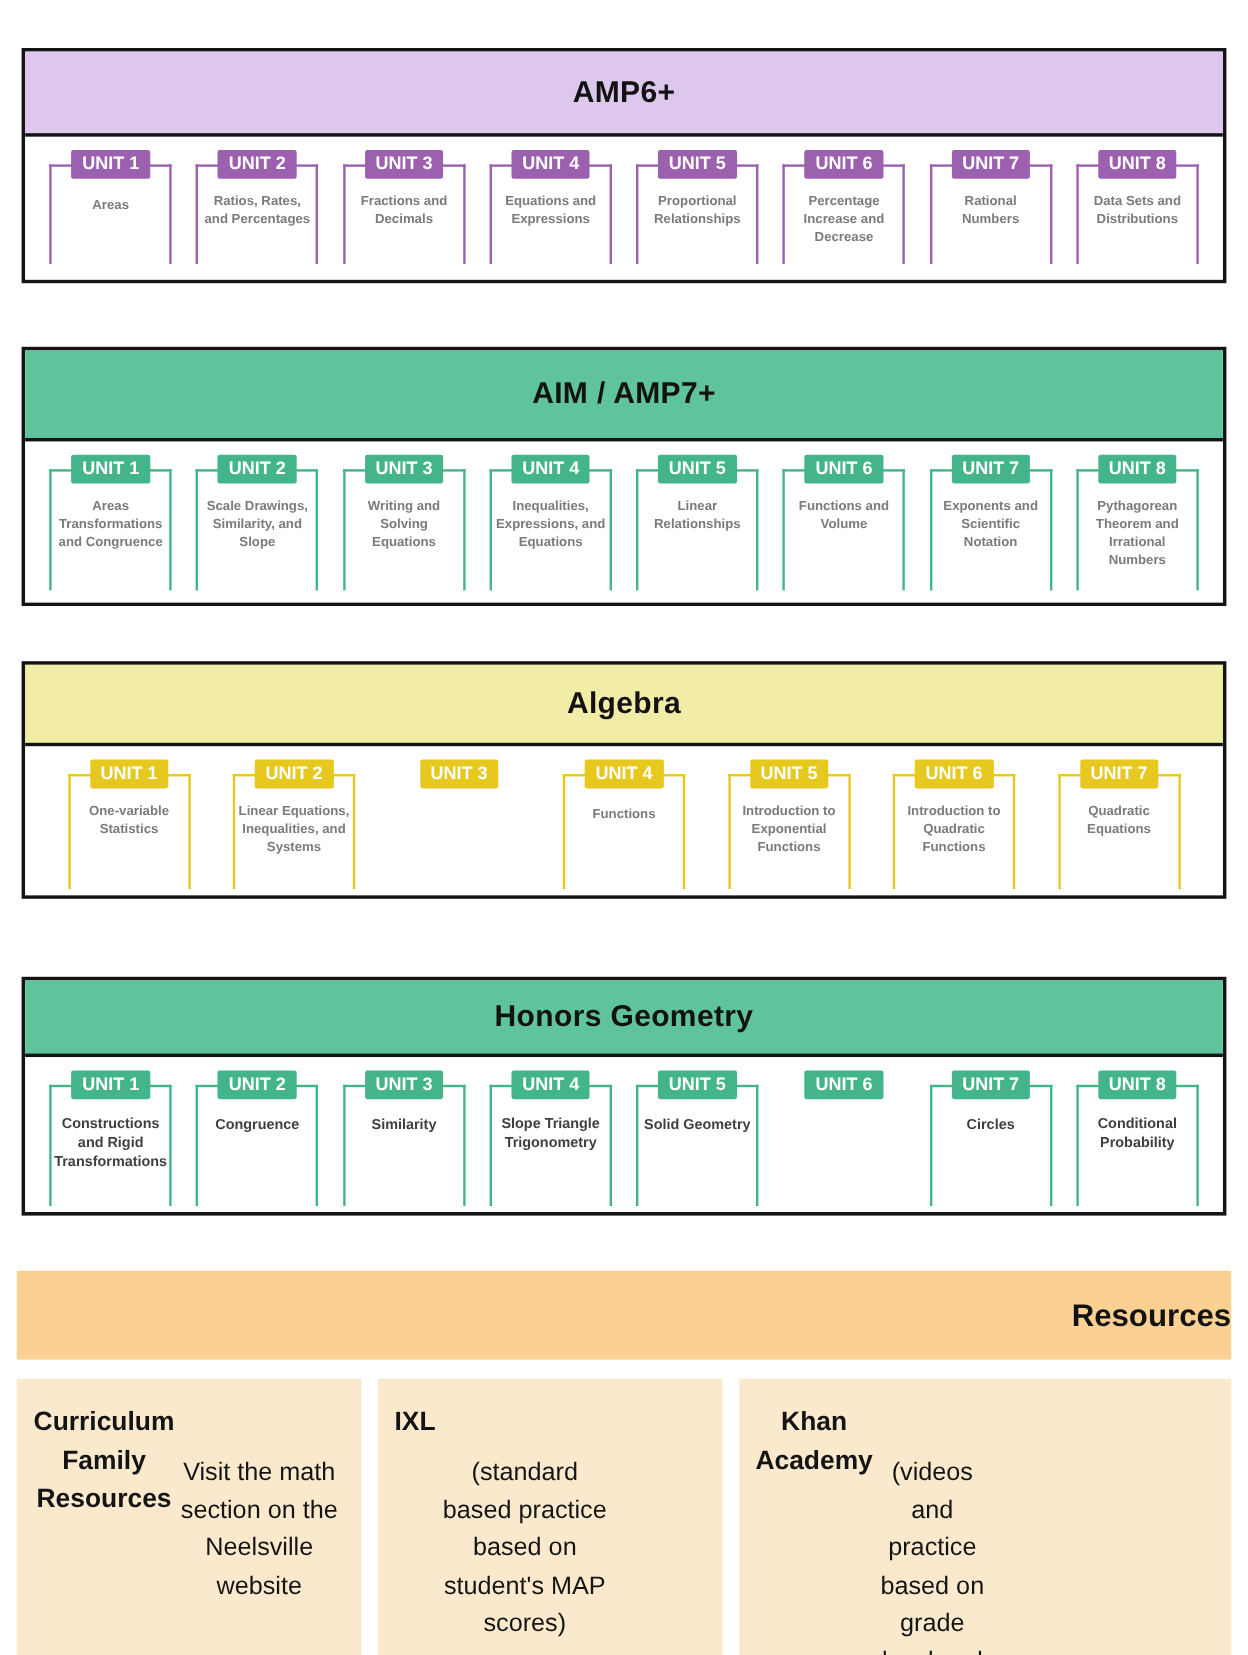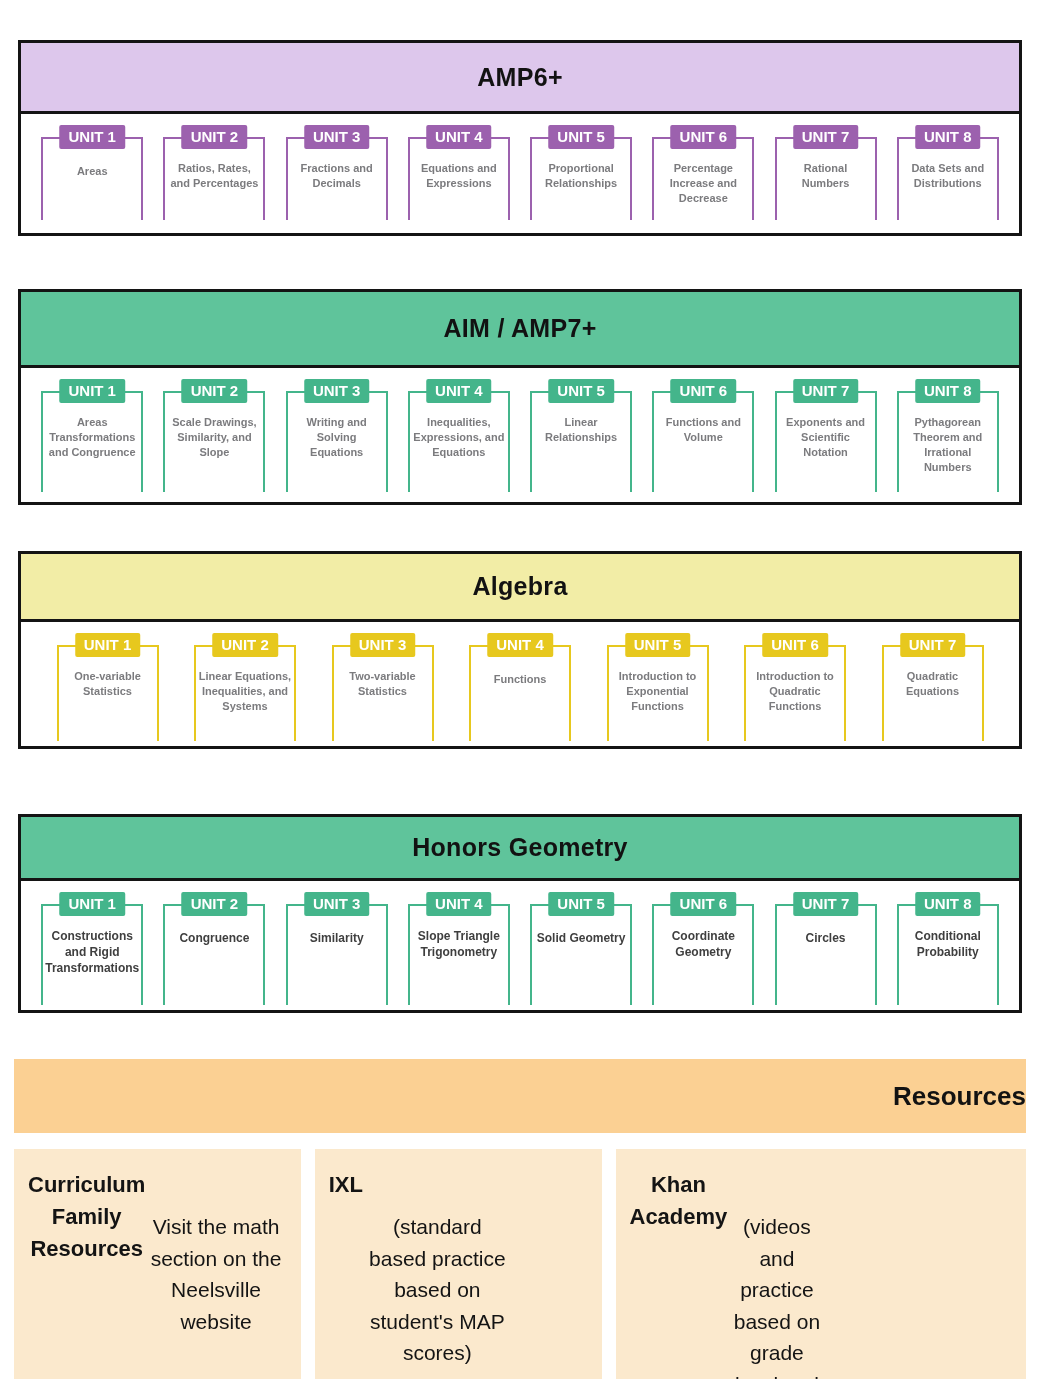--- a/index.html
+++ b/index.html
@@ -277,23 +277,20 @@
       </div>
     </div>
     <div class="unit">
       <span class="badge">UNIT 2</span>
       <div class="bracket">
         <span class="unit-label">Linear Equations, Inequalities, and Systems</span>
       </div>
     </div>
     <div class="unit">
       <span class="badge">UNIT 3</span>
-      <div class="bracket">
-        <span class="unit-label">Two-variable Statistics</span>
-      </div>
     </div>
     <div class="unit">
       <span class="badge">UNIT 4</span>
       <div class="bracket">
         <span class="unit-label">Functions</span>
       </div>
     </div>
     <div class="unit">
       <span class="badge">UNIT 5</span>
       <div class="bracket">
@@ -347,23 +344,20 @@
       </div>
     </div>
     <div class="unit">
       <span class="badge">UNIT 5</span>
       <div class="bracket">
         <span class="unit-label">Solid Geometry</span>
       </div>
     </div>
     <div class="unit">
       <span class="badge">UNIT 6</span>
-      <div class="bracket">
-        <span class="unit-label">Coordinate Geometry</span>
-      </div>
     </div>
     <div class="unit">
       <span class="badge">UNIT 7</span>
       <div class="bracket">
         <span class="unit-label">Circles</span>
       </div>
     </div>
     <div class="unit">
       <span class="badge">UNIT 8</span>
       <div class="bracket">

